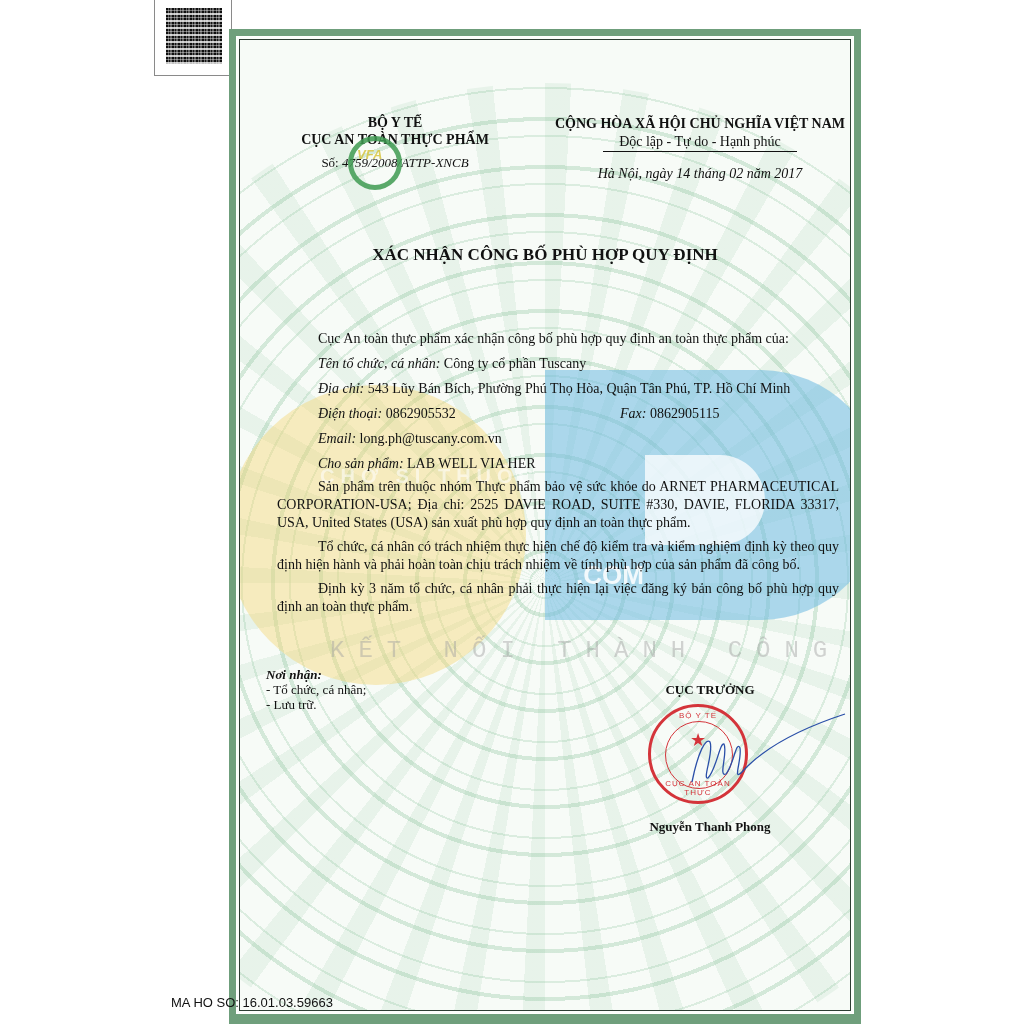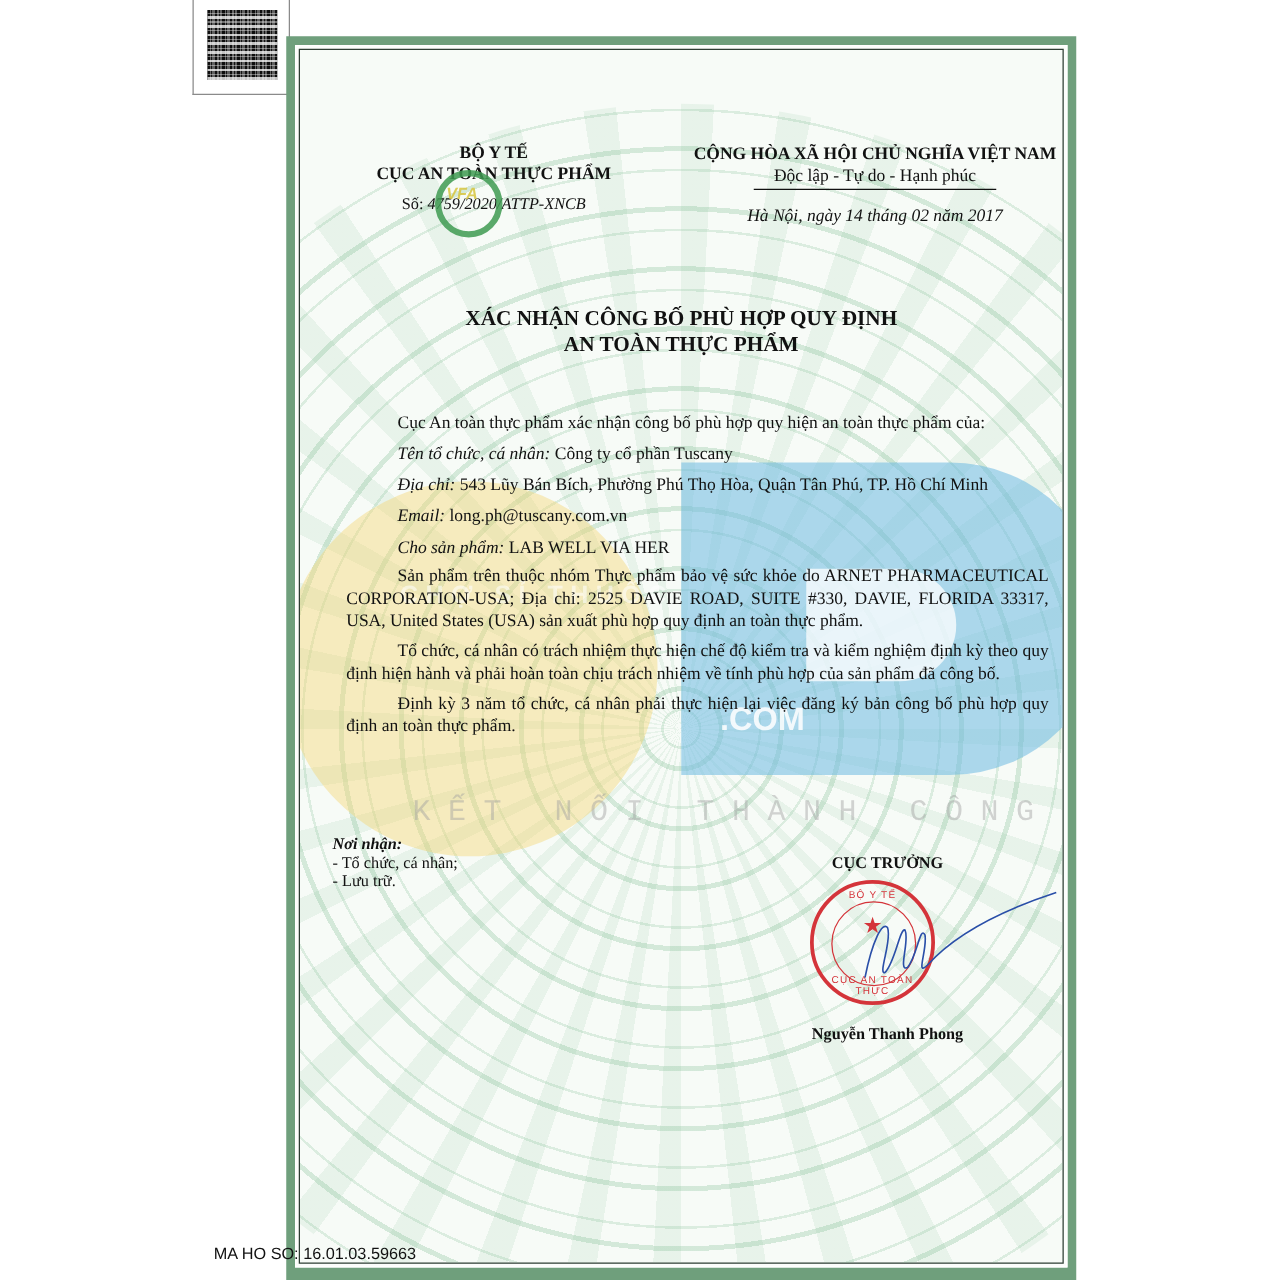--- a/index.html
+++ b/index.html
@@ -96,45 +96,52 @@
       <div class="wm-com">.COM</div>
       <div class="wm-text-bottom">KẾT NỐI THÀNH CÔNG</div>
 
       <div class="content">
 
         <div class="hdr-left">
           <div class="l1">BỘ Y TẾ</div>
           <div class="l2">CỤC AN TOÀN THỰC PHẨM</div>
           <div class="num">
             <span>Số:</span>
-            <i>4759/2020/ATTP-XNCB</i>
+            <i>4759/2008/ATTP-XNCB</i>
           </div>
         </div>
         <div class="vfa-logo"></div>
 
         <div class="hdr-right">
           <div class="l1">CỘNG HÒA XÃ HỘI CHỦ NGHĨA VIỆT NAM</div>
           <div class="l2">Độc lập - Tự do - Hạnh phúc</div>
           <div class="date">Hà Nội, ngày 14 tháng 02 năm 2017</div>
         </div>
 
         <div class="title">
           <div>XÁC NHẬN CÔNG BỐ PHÙ HỢP QUY ĐỊNH</div>
-          <div>AN TOÀN THỰC PHẨM</div>
         </div>
 
         <div class="body">
-          <div class="line ind">Cục An toàn thực phẩm xác nhận công bố phù hợp quy hiện an toàn thực phẩm của:</div>
+          <div class="line ind">Cục An toàn thực phẩm xác nhận công bố phù hợp quy định an toàn thực phẩm của:</div>
           <div class="line ind">
             <span class="lbl">Tên tổ chức, cá nhân:</span>
             <span>Công ty cổ phần Tuscany</span>
           </div>
           <div class="line ind">
             <span class="lbl">Địa chỉ:</span>
             <span>543 Lũy Bán Bích, Phường Phú Thọ Hòa, Quận Tân Phú, TP. Hồ Chí Minh</span>
+          </div>
+          <div class="line ind phone-row">
+            <span class="lbl">Điện thoại:</span>
+            <span>0862905532</span>
+            <span class="fax">
+              <span class="lbl">Fax:</span>
+              <span>0862905115</span>
+            </span>
           </div>
           <div class="line ind">
             <span class="lbl">Email:</span>
             <span>long.ph@tuscany.com.vn</span>
           </div>
           <div class="line ind">
             <span class="lbl">Cho sản phẩm:</span>
             <span>LAB WELL VIA HER</span>
           </div>
           <div class="para">Sản phẩm trên thuộc nhóm Thực phẩm bảo vệ sức khỏe do ARNET PHARMACEUTICAL CORPORATION-USA; Địa chỉ: 2525 DAVIE ROAD, SUITE #330, DAVIE, FLORIDA 33317, USA, United States (USA) sản xuất phù hợp quy định an toàn thực phẩm.</div>

